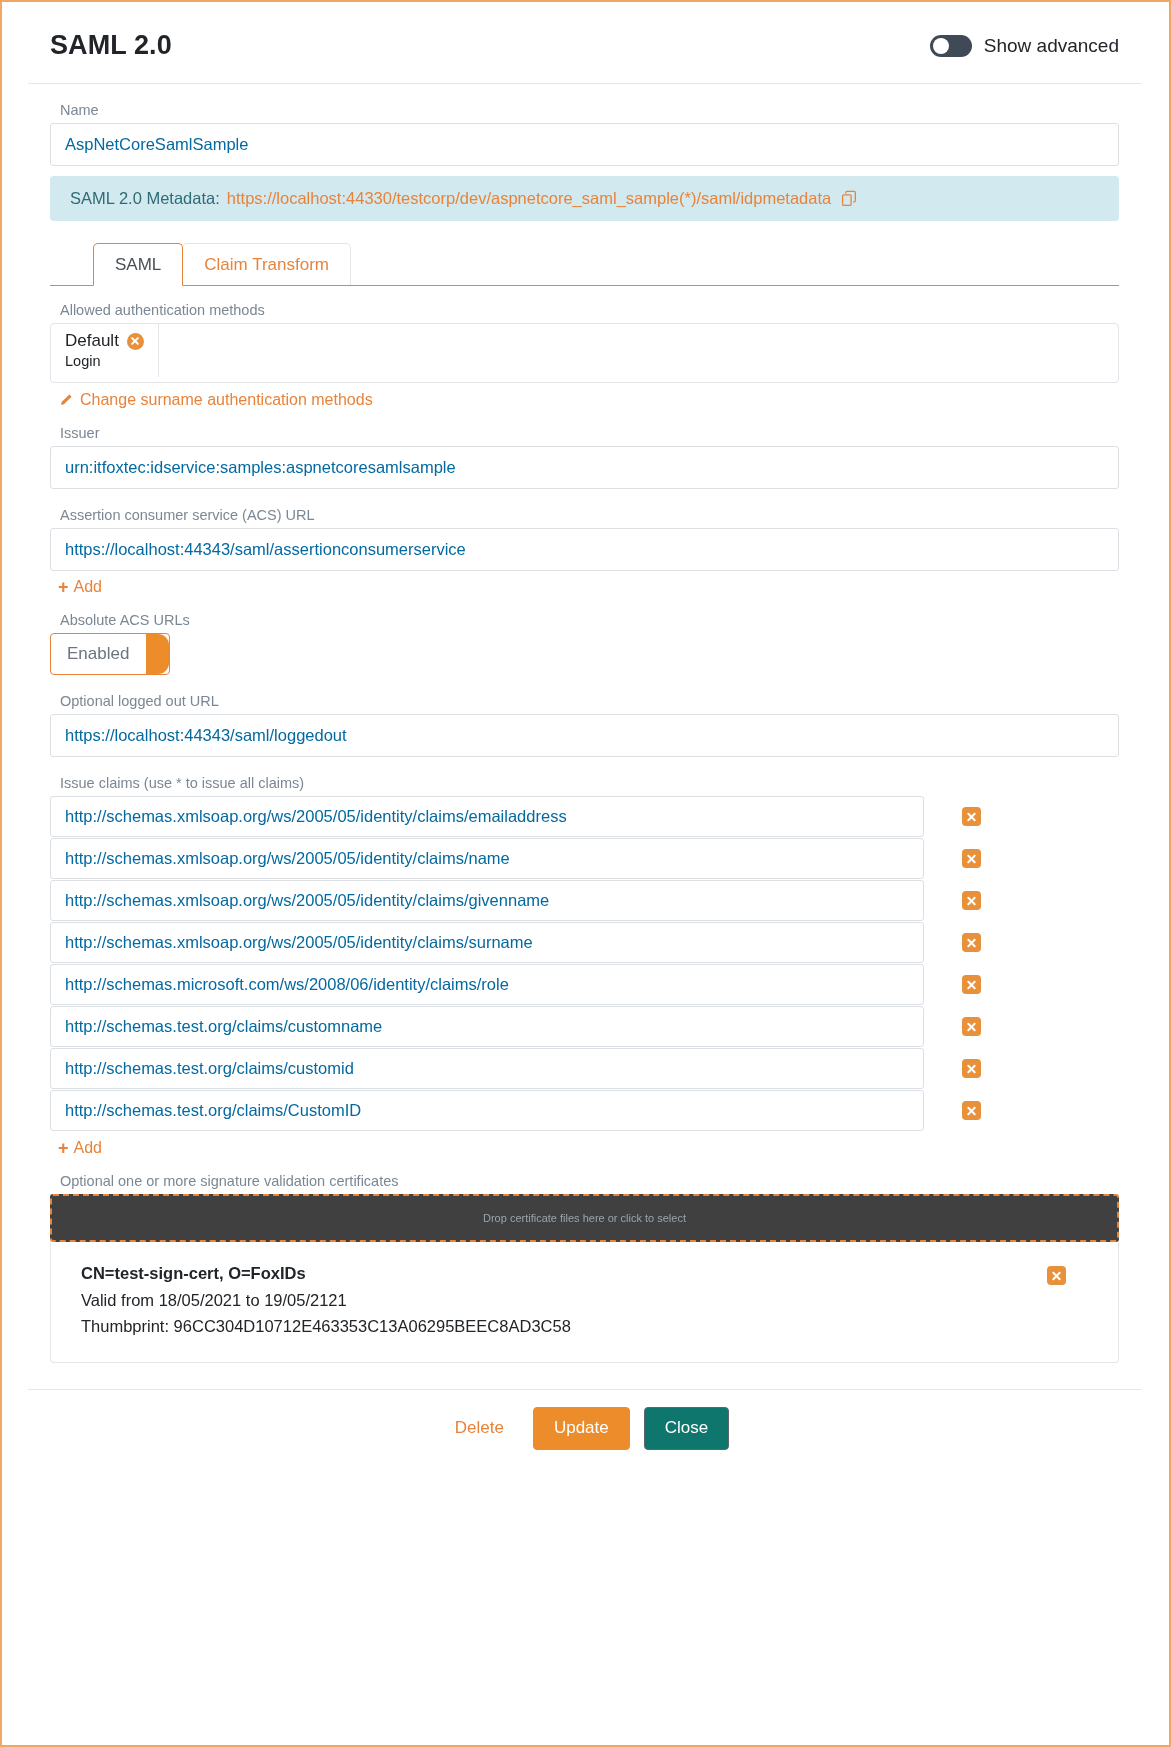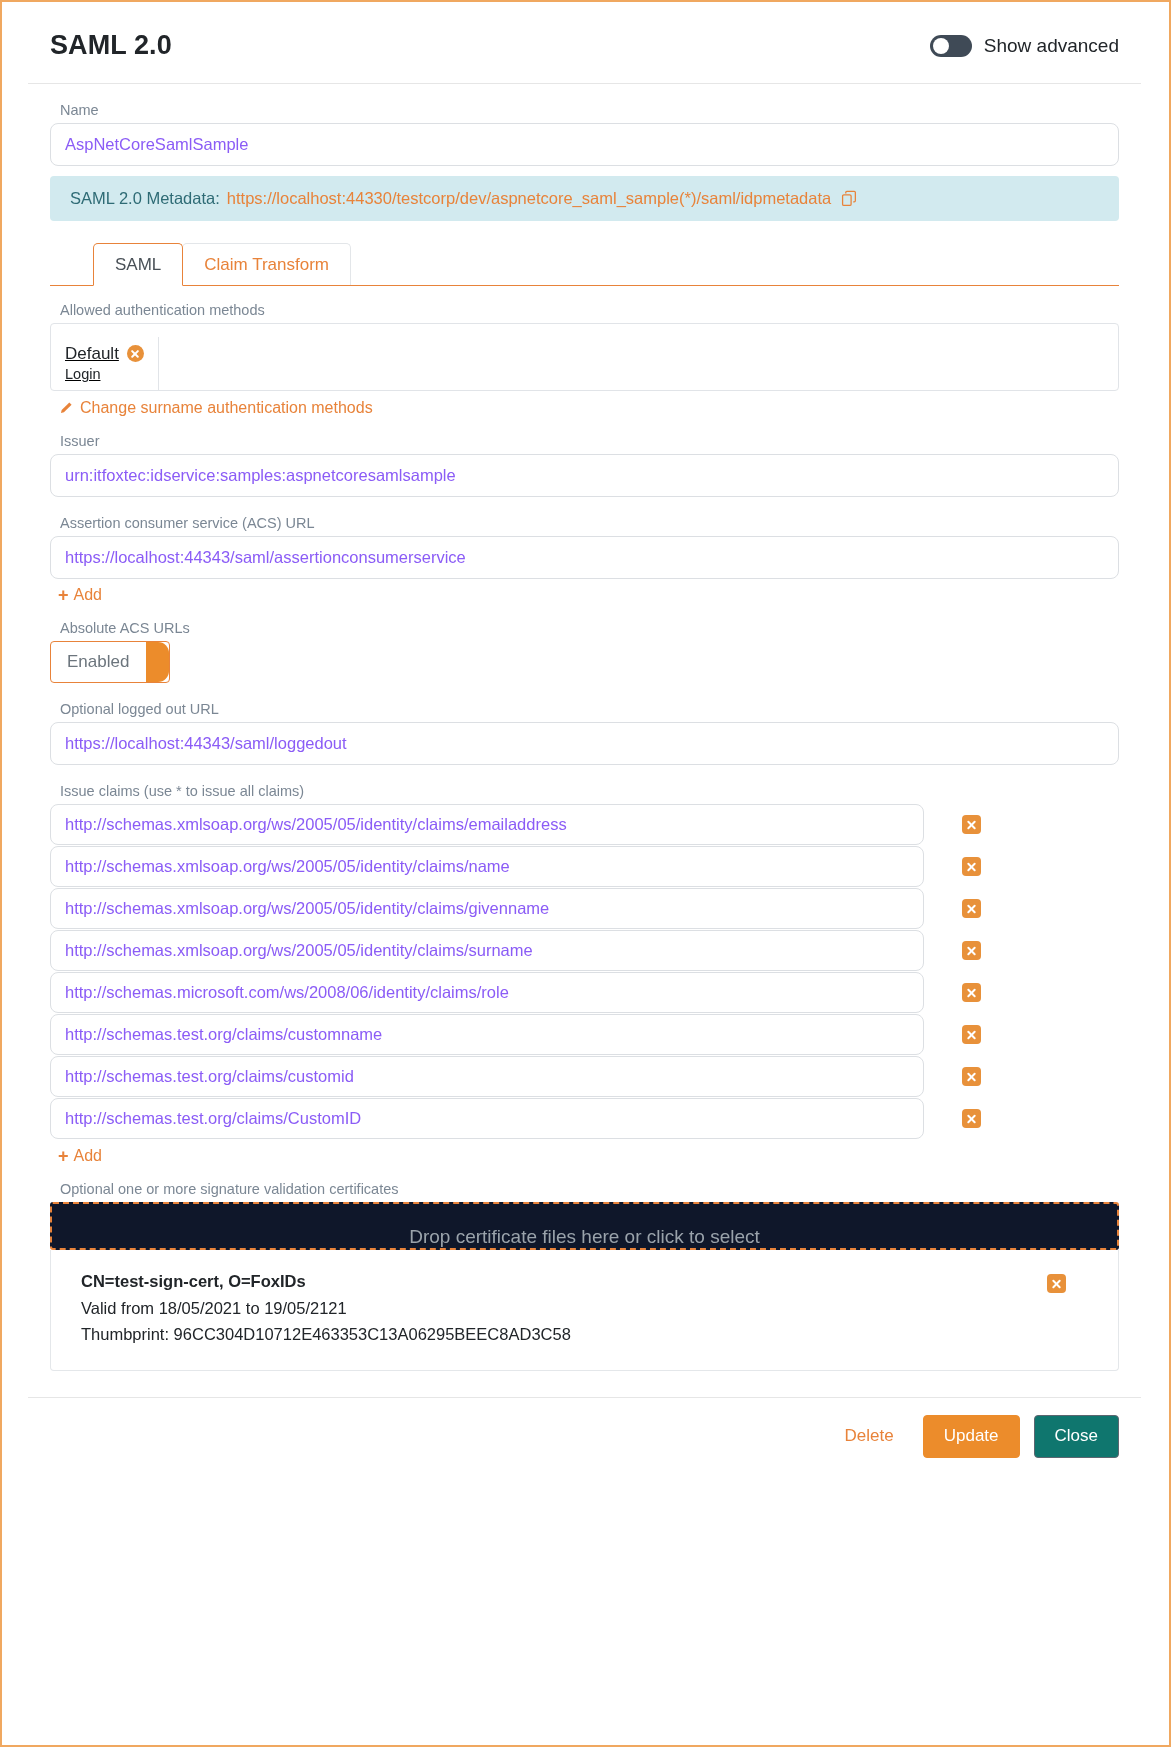--- a/index.html
+++ b/index.html
@@ -72,26 +72,26 @@
   }
   .field-label {
     font-size: 14.5px;
     color: #7b8794;
     margin: 0 0 5px 10px;
   }
   .input {
     width: 100%;
     height: 43px;
     border: 1px solid #dcdfe3;
-    border-radius: 8px;
+    border-radius: 3px;
     display: flex;
     align-items: center;
     padding: 0 14px;
     font-size: 16.5px;
-    color: #8b5cf6;
+    color: #0369a1;
     background: #fff;
   }
   .mb18 { margin-bottom: 18px; }
   
   .metadata-bar {
     background: #d2eaef;
     border-radius: 4px;
     padding: 13px 20px;
     font-size: 16.5px;
     display: flex;
@@ -126,25 +126,24 @@
     color: #495057;
     border: 1px solid #e8833a;
     border-bottom: 1px solid #fff;
     margin-bottom: -1px;
     z-index: 2;
   }
   
   .auth-row {
     border: 1px solid #e1e4e8;
     border-radius: 4px;
-    height: 68px;
-    display: flex;
-    align-items: flex-end;
+    height: 60px;
+    display: flex;
+    align-items: flex-start;
     margin-bottom: 8px;
-    text-decoration: underline;
   }
   .auth-chip {
     border-right: 1px solid #e1e4e8;
     padding: 7px 14px 6px 14px;
     min-width: 104px;
   }
   .auth-chip-title {
     font-size: 17px;
     color: #212529;
     display: flex;
@@ -263,26 +262,26 @@
   .claim-row .input { flex: 0 0 874px; height: 41px; }
   .claim-del {
     margin-left: 38px;
     display: flex;
     align-items: center;
   }
   
   .dropzone {
     border: 2px dashed #e8833a;
     border-radius: 3px;
-    background: #0f172a;
+    background: #404040;
     height: 48px;
     display: flex;
-    align-items: flex-end;
+    align-items: center;
     justify-content: center;
-    font-size: 19px;
+    font-size: 11px;
     color: #9aa3ab;
     cursor: pointer;
     margin-bottom: 0;
   }
   .cert-box {
     border: 1px solid #e4e7ea;
     border-top: none;
     border-radius: 0 0 4px 4px;
     padding: 18px 30px 22px 30px;
     display: flex;
@@ -295,21 +294,21 @@
     line-height: 1.62;
   }
   .cert-line.bold { font-weight: bold; }
   
   .card-footer {
     border-top: 1px solid #e6e6e6;
     margin-top: 26px;
     padding: 17px 22px 20px 22px;
     display: flex;
     align-items: center;
-    justify-content: flex-end;
+    justify-content: center;
     gap: 14px;
   }
   .btn {
     font-size: 17px;
     border-radius: 4px;
     padding: 10px 20px;
     cursor: pointer;
     border: 1px solid transparent;
     line-height: 1.2;
   }

